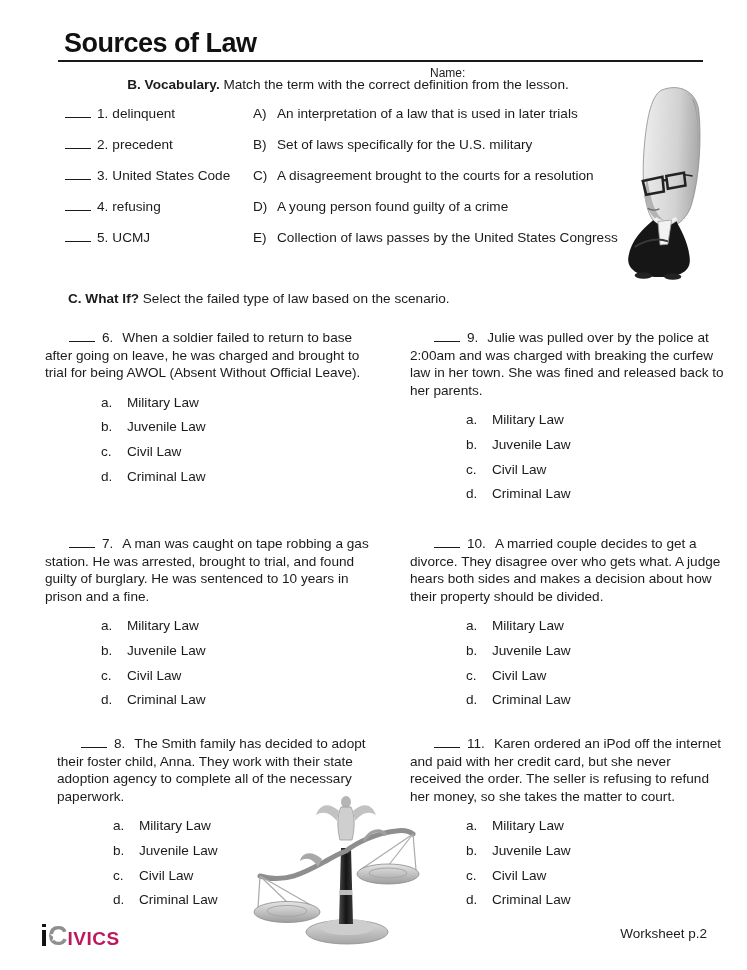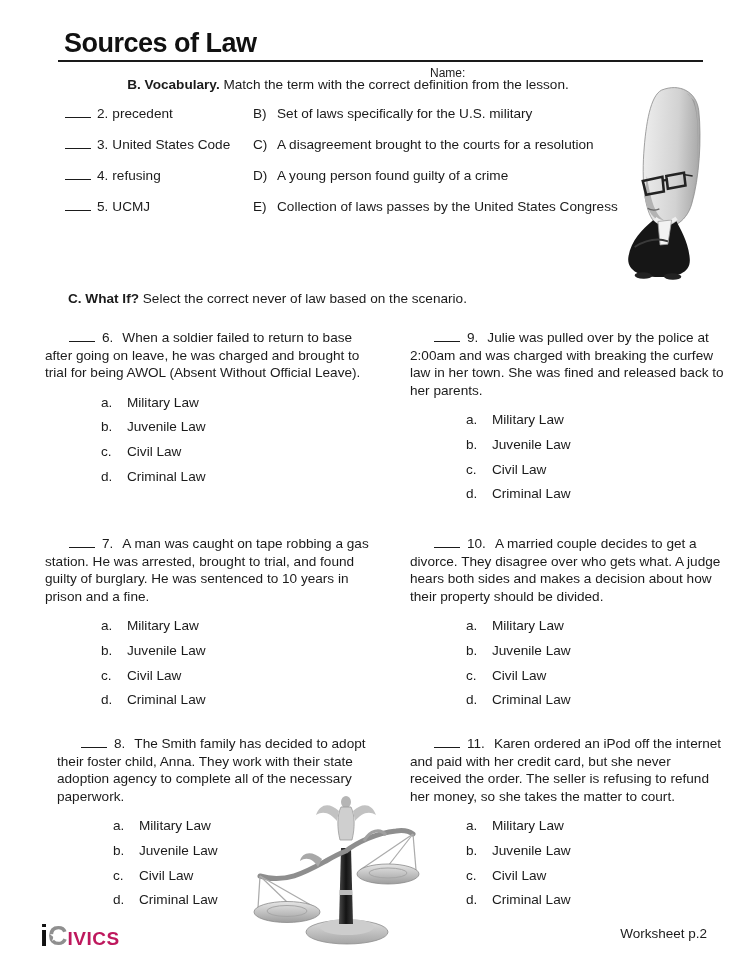--- a/index.html
+++ b/index.html
@@ -49,20 +49,24 @@
 
 <div class="page">
 
   <h1 class="title">Sources of Law</h1>
   <span class="name-label">Name:</span>
   <div class="header-rule"></div>
 
   <p class="section-head" id="secB"><b>B. Vocabulary.</b> <span>Match the term with the correct definition from the lesson.</span></p>
 
   <div id="vocab-rows">
+  <div class="vocab-row">
+    <span class="v-left"><span class="blank"></span><span class="v-num">1.</span><span class="v-term">delinquent</span></span>
+    <span class="v-right"><span class="v-letter">A)</span><span class="v-def">An interpretation of a law that is used in later trials</span></span>
+  </div>
 
   <div class="vocab-row">
     <span class="v-left"><span class="blank"></span><span class="v-num">2.</span><span class="v-term">precedent</span></span>
     <span class="v-right"><span class="v-letter">B)</span><span class="v-def">Set of laws specifically for the U.S. military</span></span>
   </div>
 
   <div class="vocab-row">
     <span class="v-left"><span class="blank"></span><span class="v-num">3.</span><span class="v-term">United States Code</span></span>
     <span class="v-right"><span class="v-letter">C)</span><span class="v-def">A disagreement brought to the courts for a resolution</span></span>
   </div>
@@ -97,21 +101,21 @@
       <path d="M52,128 Q58,131 64,128" stroke="#666" stroke-width="1.4" fill="none"></path>
       <path d="M60,138 Q70,146 82,137" stroke="#eeeeee" stroke-width="4" fill="none"></path>
       <path d="M58,140 C47,150 36,162 34,178 C32,192 46,198 62,198 C82,198 99,194 97,178 C95,160 86,148 82,140 C74,147 66,147 58,140 Z" fill="#161616"></path>
       <path d="M63,141 L77,139 L74,164 L66,165 Z" fill="#f2f2f2" stroke="#9a9a9a" stroke-width="0.8"></path>
       <path d="M40,168 C52,160 64,158 74,161" stroke="#3a3a3a" stroke-width="2" fill="none"></path>
       <ellipse cx="50" cy="197" rx="9" ry="3.4" fill="#222"></ellipse>
       <ellipse cx="80" cy="197" rx="9" ry="3.4" fill="#222"></ellipse>
     </g>
   </svg>
 
-  <p class="section-head" id="secC"><b>C. What If?</b> <span>Select the correct never of law based on the scenario.</span></p>
+  <p class="section-head" id="secC"><b>C. What If?</b> <span>Select the failed type of law based on the scenario.</span></p>
 
   <div id="questions-root">
   <div class="q-block" style="left: 33px; top: 317px; width: 356px;">
     <p class="q-text"><span class="blank"></span><span class="q-num">6.</span><span class="q-body">When a soldier failed to return to base after going on leave, he was charged and brought to trial for being AWOL (Absent Without Official Leave).</span></p>
     <ul class="opts">
           <li><span class="opt-letter">a.</span><span class="opt-label">Military Law</span></li>
           <li><span class="opt-letter">b.</span><span class="opt-label">Juvenile Law</span></li>
           <li><span class="opt-letter">c.</span><span class="opt-label">Civil Law</span></li>
           <li><span class="opt-letter">d.</span><span class="opt-label">Criminal Law</span></li>
         </ul>

